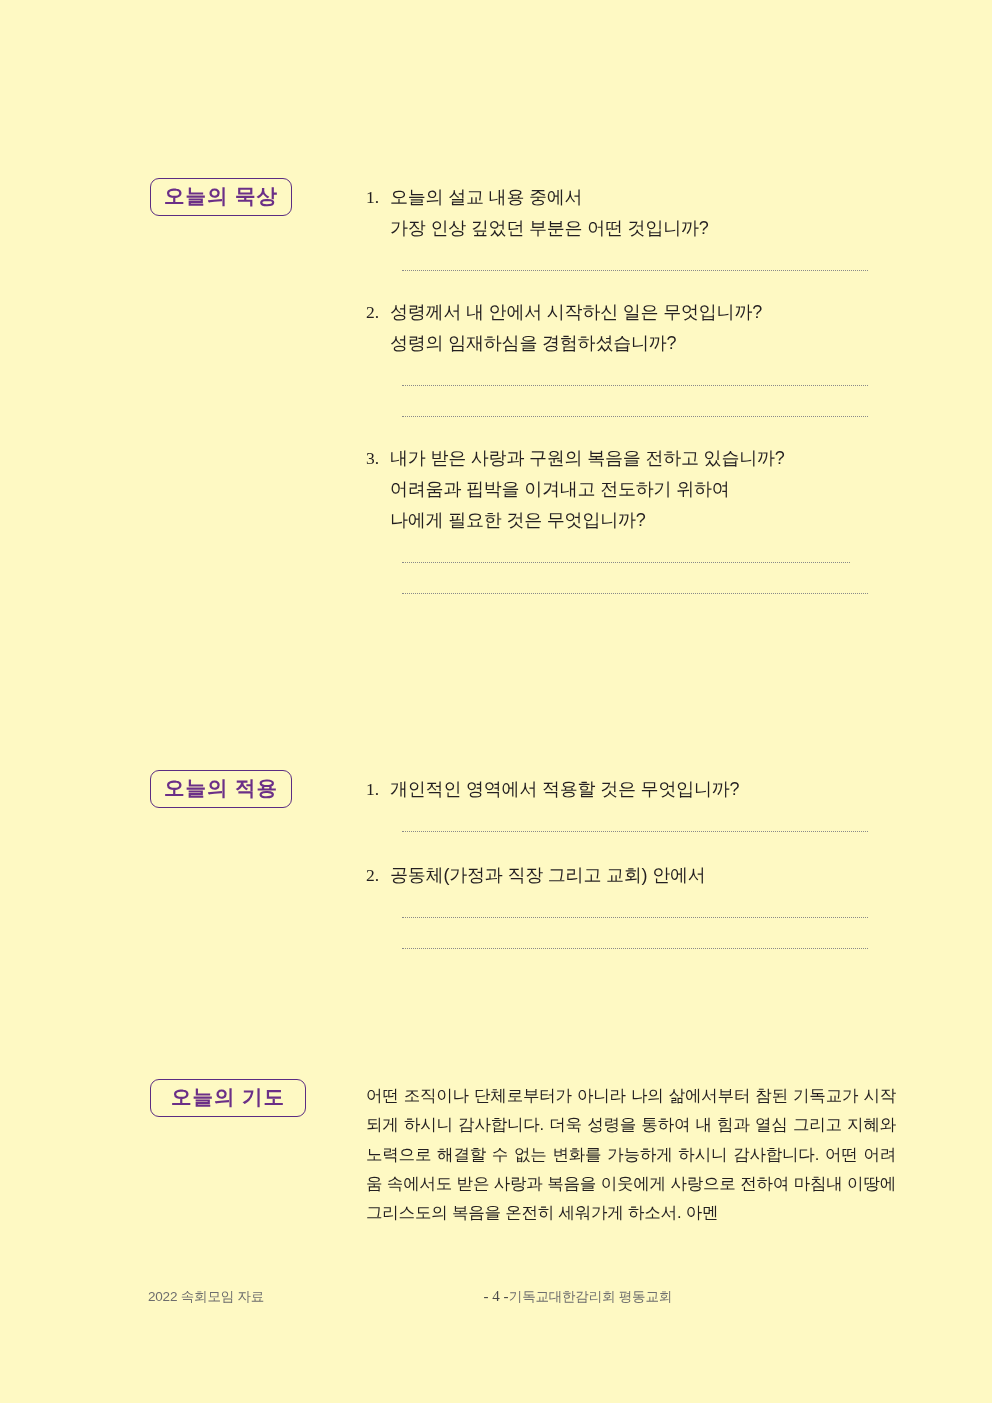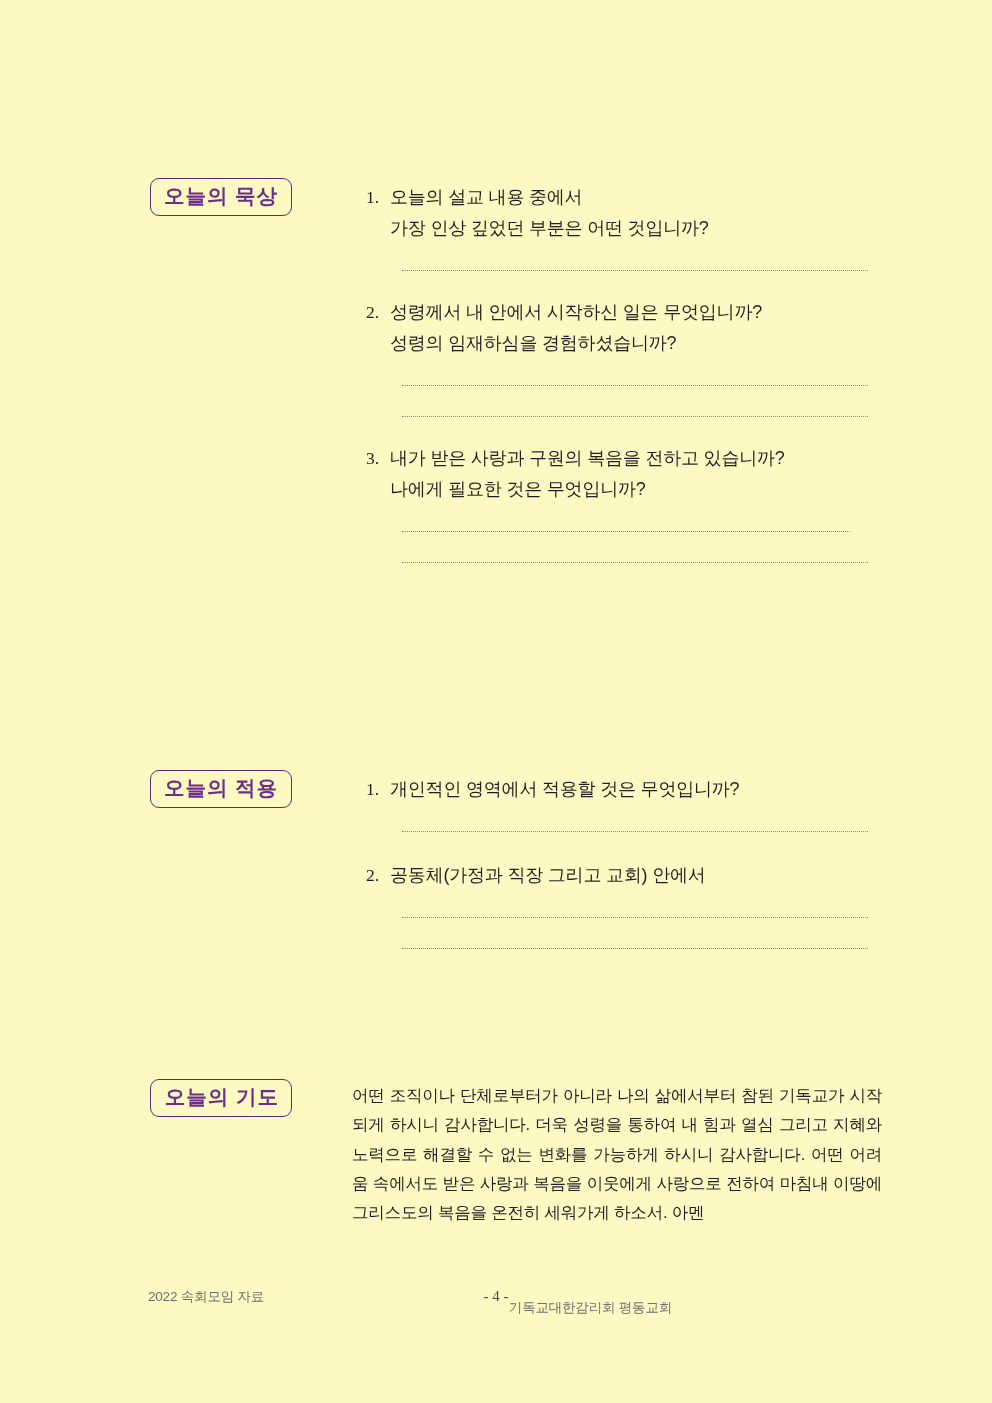--- a/index.html
+++ b/index.html
@@ -85,21 +85,21 @@
   #application-section { left: 150px; top: 770px; }
   #application-section .tag { width: 142px; }
   #application-body {
     margin-left: 74px;
     width: 500px;
     padding-top: 4px;
   }
 
   
   #prayer-section { left: 150px; top: 1079px; }
-  #prayer-section .tag { width: 142px; text-align: right; }
+  #prayer-section .tag { width: 156px; }
   #prayer-body {
     margin-left: 60px;
     width: 530px;
     padding-top: 2px;
   }
   #prayer-text {
     font-size: 16.5px;
     line-height: 1.78;
     text-align: justify;
     text-justify: inter-character;
@@ -129,21 +129,21 @@
     top: 0;
     width: 992px;
     text-align: center;
     color: #4a4a4a;
     font-size: 15px;
     font-family: "Liberation Serif", serif;
   }
   .footer-right {
     position: absolute;
     right: 148px;
-    top: 11px;
+    top: 0;
     letter-spacing: -0.2px;
     color: #6d6d6d;
   }
 </style>
 </head>
 <body>
 
 <div class="page">
 
   <div class="section" id="meditation-section">
@@ -171,20 +171,21 @@
         </div>
         <div class="dots full"></div>
         <div class="dots full" style="margin-top:30px"></div>
       </div>
 
       <div class="qitem" style="margin-top:26px">
         <div class="qrow">
           <div class="qnum">3.</div>
           <div class="qtext">
             <div>내가 받은 사랑과 구원의 복음을 전하고 있습니까?</div>
+            <div>어려움과 핍박을 이겨내고 전도하기 위하여</div>
             <div>나에게 필요한 것은 무엇입니까?</div>
           </div>
         </div>
         <div class="dots short"></div>
         <div class="dots full" style="margin-top:30px"></div>
       </div>
 
     </div>
   </div>
 

